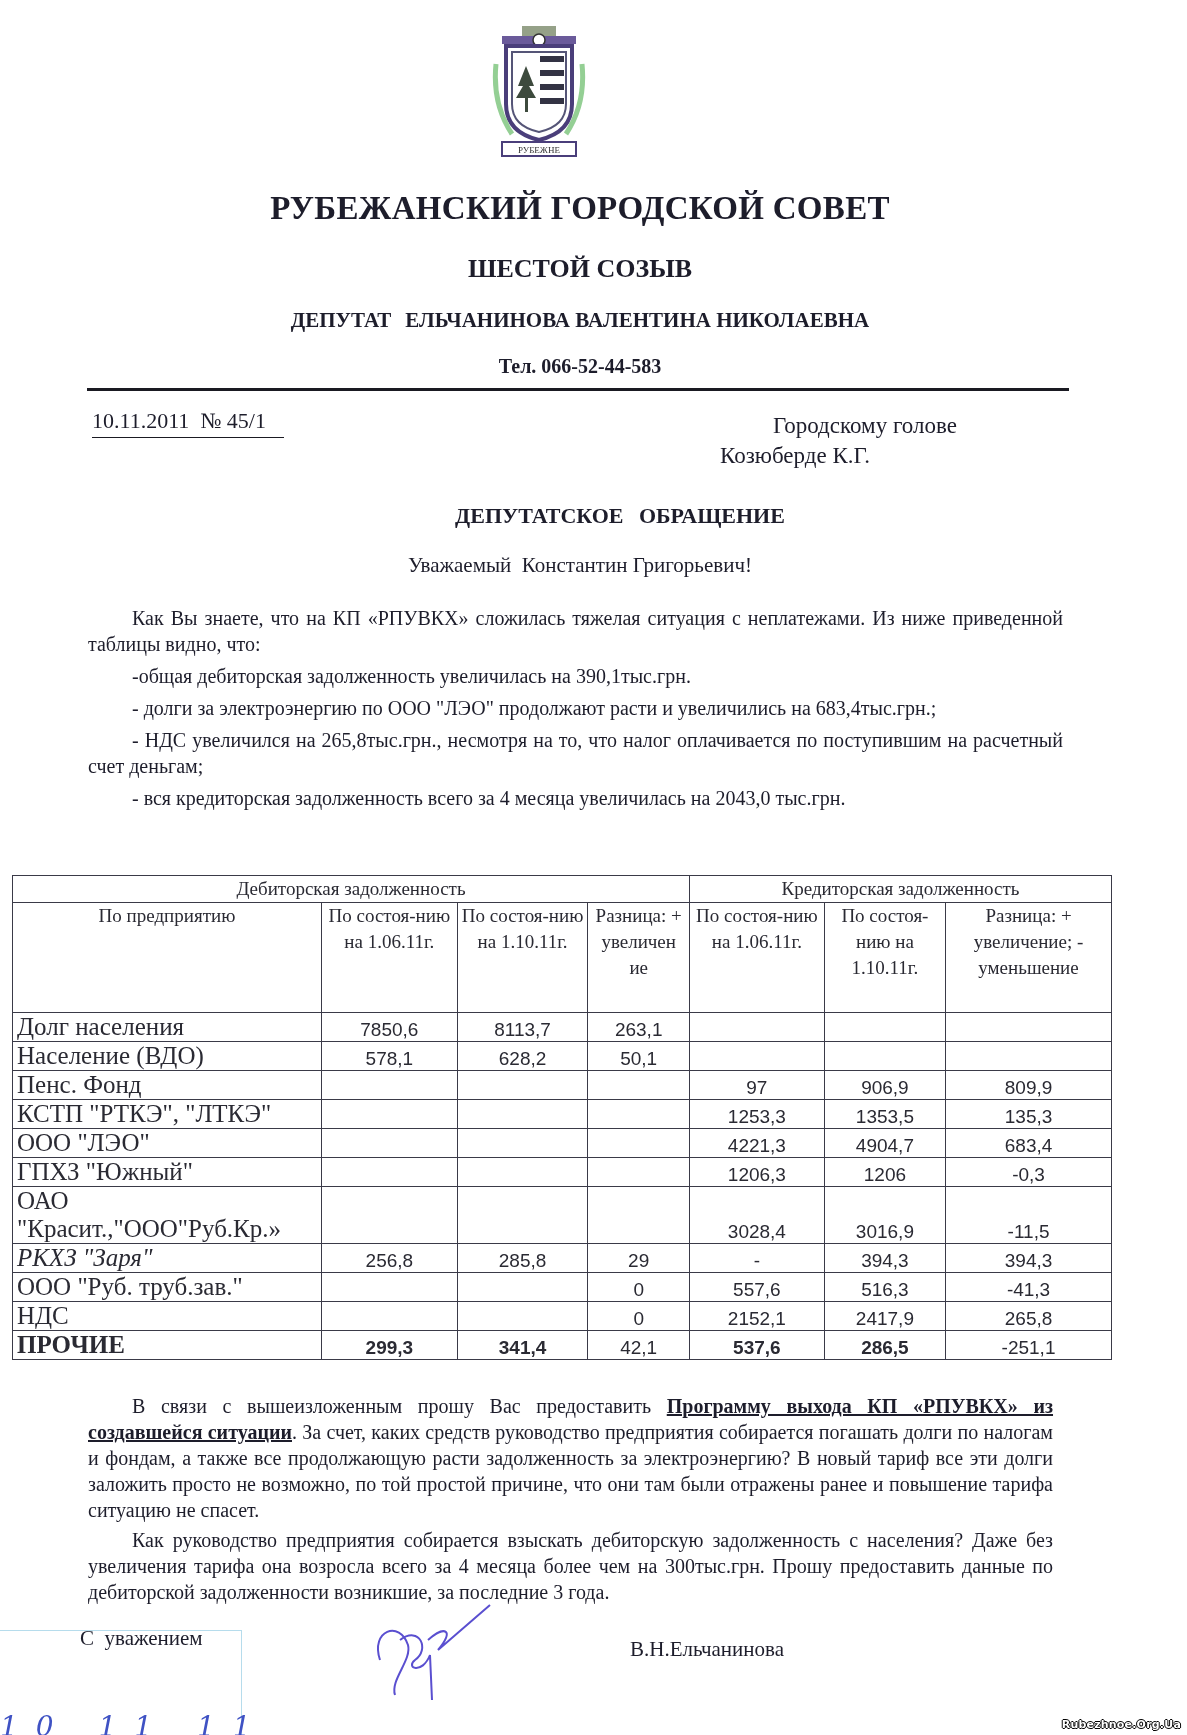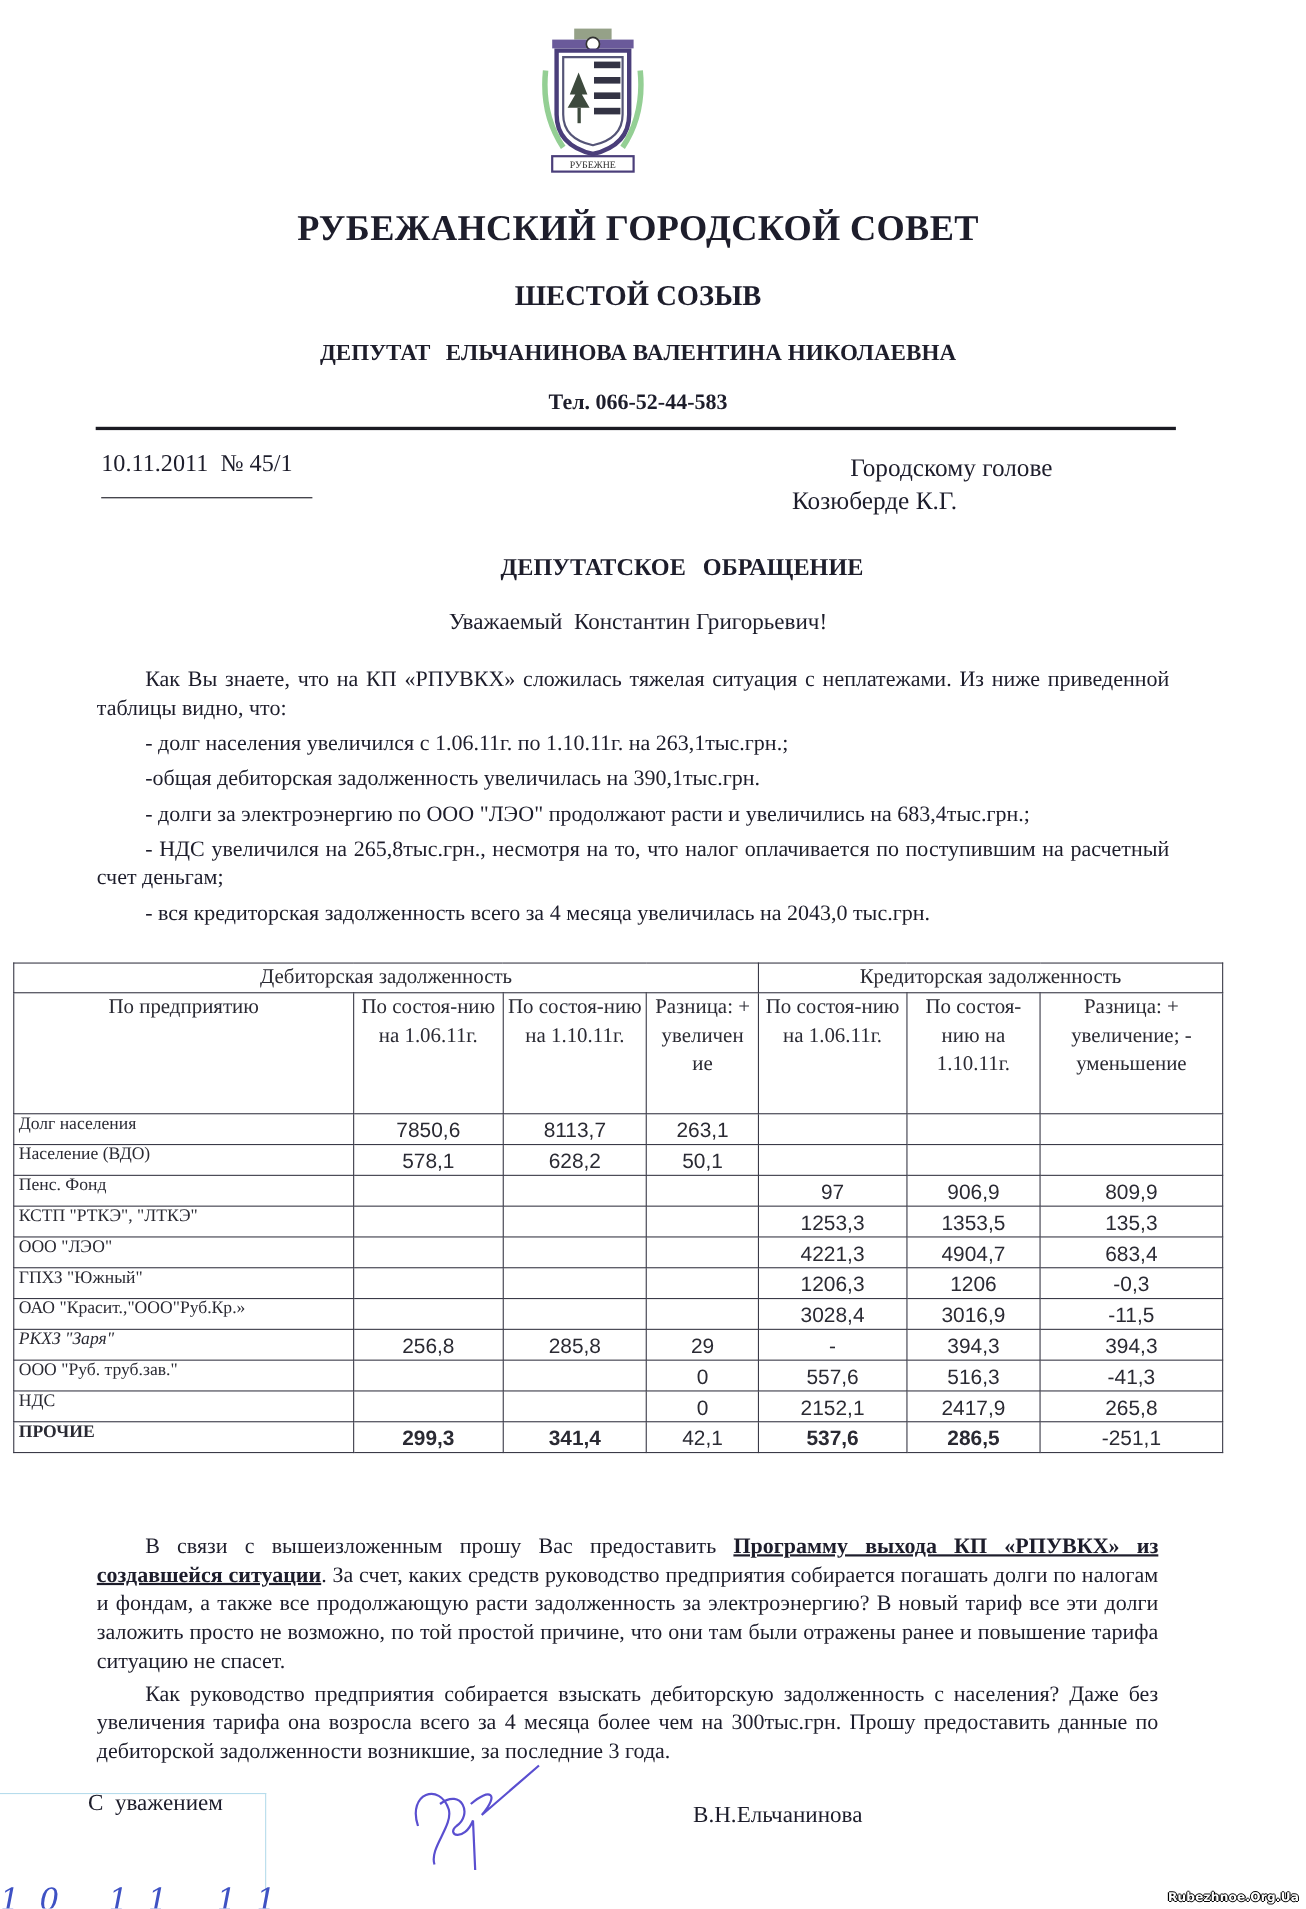--- a/index.html
+++ b/index.html
@@ -8,36 +8,36 @@
     font-family: "Liberation Serif", "DejaVu Serif", serif; color: #1d1d2b;
   }
   .abs { position: absolute; }
   .crest { left: 492px; top: 24px; width: 94px; height: 136px; }
   .title1 { left: 0; width: 1160px; top: 190px; text-align: center; font-weight: bold; font-size: 33px; letter-spacing: 0.3px; }
   .title2 { left: 0; width: 1160px; top: 254px; text-align: center; font-weight: bold; font-size: 26px; }
   .title3 { left: 0; width: 1160px; top: 308px; text-align: center; font-weight: bold; font-size: 21px; }
   .title3 .gap { display: inline-block; width: 14px; }
   .phone { left: 0; width: 1160px; top: 355px; text-align: center; font-weight: bold; font-size: 20px; }
   .rule { left: 87px; top: 388px; width: 982px; height: 3px; background: #1a1a22; }
-  .datenum { left: 92px; top: 408px; font-size: 22px; border-bottom: 1.5px solid #1a1a22; padding-bottom: 18px; padding-right: 18px; }
+  .datenum { left: 92px; top: 408px; font-size: 22px; border-bottom: 1.5px solid #1a1a22; padding-bottom: 3px; padding-right: 18px; }
   .addr1 { left: 773px; top: 413px; font-size: 23px; }
   .addr2 { left: 720px; top: 443px; font-size: 23px; }
   .apptitle { left: 0; width: 1160px; top: 503px; text-align: center; font-weight: bold; font-size: 22px; word-spacing: 10px; padding-left: 40px; }
   .salut { left: 0; width: 1160px; top: 553px; text-align: center; font-size: 21px; }
   .intro { left: 88px; width: 975px; top: 605px; font-size: 20px; line-height: 26px; }
   .intro p { margin: 0; text-indent: 44px; text-align: justify; }
   .intro .bul { margin: 6px 0 0 0; text-indent: 44px; text-align: justify; }
 
   table.debt { position: absolute; left: 12px; top: 875px; width: 1100px; border-collapse: collapse;
     font-family: "Liberation Sans", "DejaVu Sans", sans-serif; font-size: 19px; color: #2a2a33; }
   table.debt td, table.debt th { border: 1.6px solid #3a3a48; padding: 0 4px; font-weight: normal; }
   table.debt th { font-family: "Liberation Serif", serif; font-size: 19px; text-align: center; vertical-align: top; line-height: 26px; }
   table.debt th.grp { height: 26px; vertical-align: middle; }
   table.debt td { height: 27px; text-align: center; vertical-align: bottom; }
-  table.debt td.lbl { text-align: left; font-family: "Liberation Serif", serif; font-size: 16px; vertical-align: top; }
+  table.debt td.lbl { text-align: left; font-family: "Liberation Serif", serif; font-size: 25px; vertical-align: top; }
   table.debt td.lbl.it { font-style: italic; }
   table.debt tr.bold td { font-weight: bold; margin-left: 48px; }
   table.debt tr.bold td.plain { font-weight: normal; }
 
   .body2 { left: 88px; width: 965px; top: 1393px; font-size: 20px; line-height: 26px; }
   .body2 p { margin: 0; text-indent: 44px; text-align: justify; }
   .body2 .ul { font-weight: bold; text-decoration: underline; }
   .body2 p + p { margin-top: 4px; }
 
   .regards { left: 80px; top: 1626px; font-size: 21px; }
@@ -79,21 +79,20 @@
 
 <div class="abs datenum" style="white-space:pre">10.11.2011  № 45/1</div>
 <div class="abs addr1">Городскому голове</div>
 <div class="abs addr2">Козюберде К.Г.</div>
 
 <div class="abs apptitle">ДЕПУТАТСКОЕ ОБРАЩЕНИЕ</div>
 <div class="abs salut" style="white-space:pre">Уважаемый  Константин Григорьевич!</div>
 
 <div class="abs intro">
   <p>Как Вы знаете, что на КП «РПУВКХ»  сложилась тяжелая ситуация  с неплатежами. Из ниже приведенной таблицы видно, что:</p>
-  <p class="bul">- долг населения увеличился с 1.06.11г. по 1.10.11г. на 263,1тыс.грн.;</p>
   <p class="bul">-общая дебиторская задолженность увеличилась на 390,1тыс.грн.</p>
   <p class="bul">- долги  за электроэнергию по ООО "ЛЭО" продолжают расти и увеличились на 683,4тыс.грн.;</p>
   <p class="bul">- НДС увеличился на 265,8тыс.грн., несмотря на то, что налог оплачивается по поступившим на расчетный счет деньгам;</p>
   <p class="bul">- вся кредиторская задолженность всего за 4 месяца увеличилась на 2043,0 тыс.грн.</p>
 </div>
 
 <table class="debt">
   <colgroup>
     <col style="width:298px">
       <col style="width:131px">

